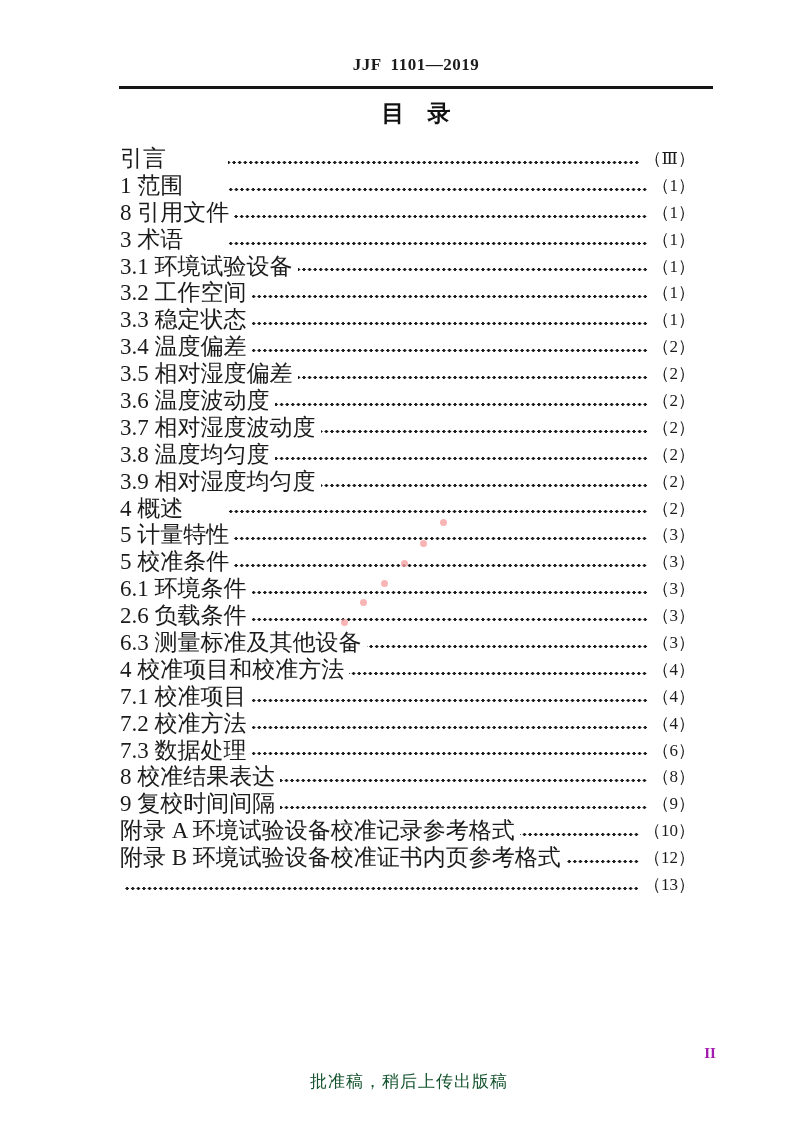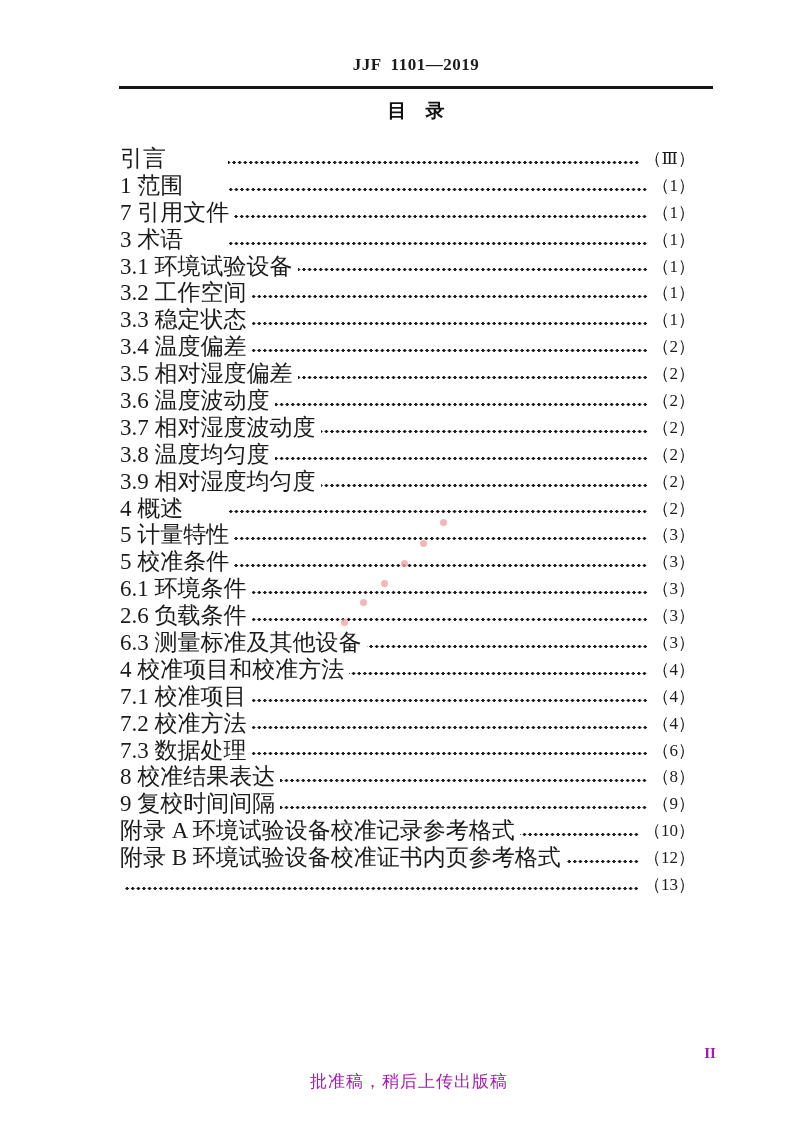--- a/index.html
+++ b/index.html
@@ -11,21 +11,21 @@
   .header-code{
     position:absolute;left:119px;top:55px;width:594px;text-align:center;
     font-weight:bold;font-size:17px;letter-spacing:0.5px;white-space:pre;
   }
   .header-rule{
     position:absolute;left:119px;top:86px;width:594px;height:3px;background:#151515;
   }
   .page-title{
     position:absolute;left:119px;top:98px;width:594px;text-align:center;margin:0;
     font-family:"Liberation Sans","DejaVu Sans",sans-serif;
-    font-weight:bold;font-size:19px;white-space:pre;color:#111;
+    font-weight:bold;font-size:23px;white-space:pre;color:#111;
   }
   .toc{position:absolute;left:120px;top:146px;width:575px;}
   .toc-row{display:flex;height:26.9px;align-items:flex-end;}
   .toc-label{
     line-height:26.9px;font-size:23px;white-space:pre;min-width:103px;
     flex:0 0 auto;
   }
   .toc-leader{
     flex:1 1 auto;height:3px;align-self:flex-end;margin:0 5px 9px 5px;
     background-image:radial-gradient(circle closest-side,#1c1c1c 96%,rgba(0,0,0,0));
@@ -57,21 +57,21 @@
         <span class="toc-label">引言</span>
         <span class="toc-leader"></span>
         <span class="toc-page">（Ⅲ）</span>
       </div>
       <div class="toc-row">
         <span class="toc-label">1 范围</span>
         <span class="toc-leader"></span>
         <span class="toc-page">（1）</span>
       </div>
       <div class="toc-row">
-        <span class="toc-label">7 引用文件</span>
+        <span class="toc-label">8 引用文件</span>
         <span class="toc-leader"></span>
         <span class="toc-page">（1）</span>
       </div>
       <div class="toc-row">
         <span class="toc-label">3 术语</span>
         <span class="toc-leader"></span>
         <span class="toc-page">（1）</span>
       </div>
       <div class="toc-row">
         <span class="toc-label">3.1 环境试验设备</span>
@@ -196,17 +196,17 @@
 
   <div id="watermark-layer">
       <div class="watermark-dot" style="left: 439.5px; top: 518.5px; background: rgb(246, 163, 163);"></div>
       <div class="watermark-dot" style="left: 419.5px; top: 539.5px; background: rgb(246, 163, 163);"></div>
       <div class="watermark-dot" style="left: 400.5px; top: 559.5px; background: rgb(246, 163, 163);"></div>
       <div class="watermark-dot" style="left: 380.5px; top: 579.5px; background: rgb(246, 163, 163);"></div>
       <div class="watermark-dot" style="left: 359.5px; top: 598.5px; background: rgb(246, 163, 163);"></div>
       <div class="watermark-dot" style="left: 340.5px; top: 618.5px; background: rgb(246, 163, 163);"></div>
     </div>
 
-  <div class="draft-note" style="color: #a21caf;">批准稿，稍后上传出版稿</div>
+  <div class="draft-note" style="color: #14532d;">批准稿，稍后上传出版稿</div>
 
   <div class="folio">II</div>
 
 </div>
 
 </body></html>

